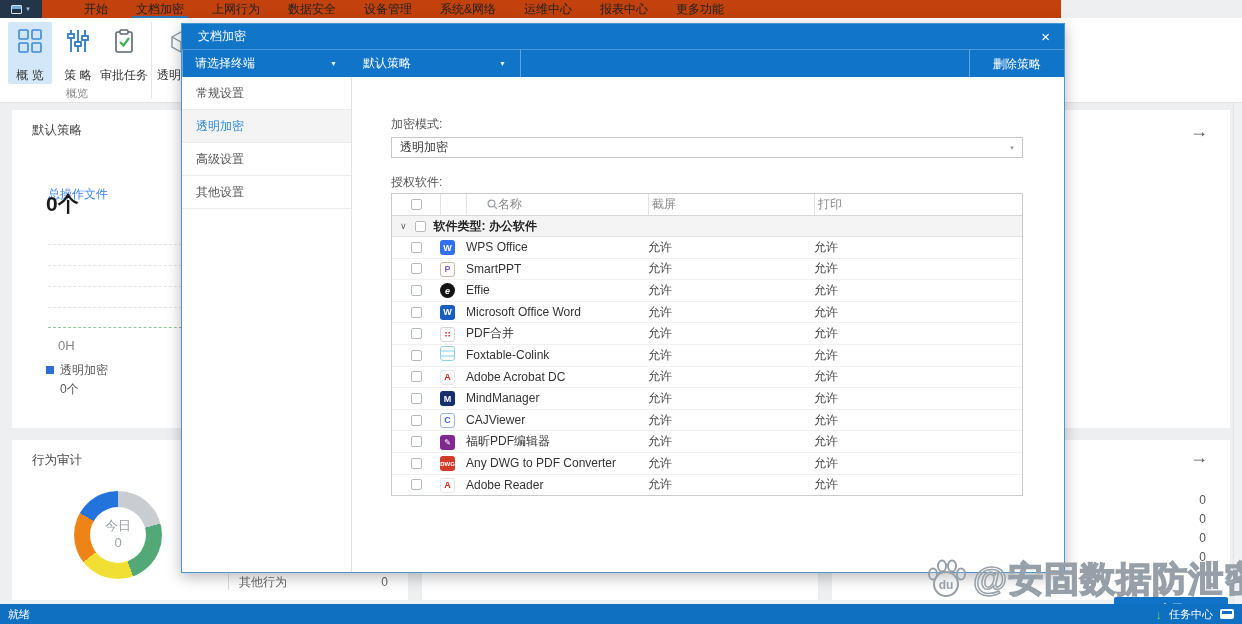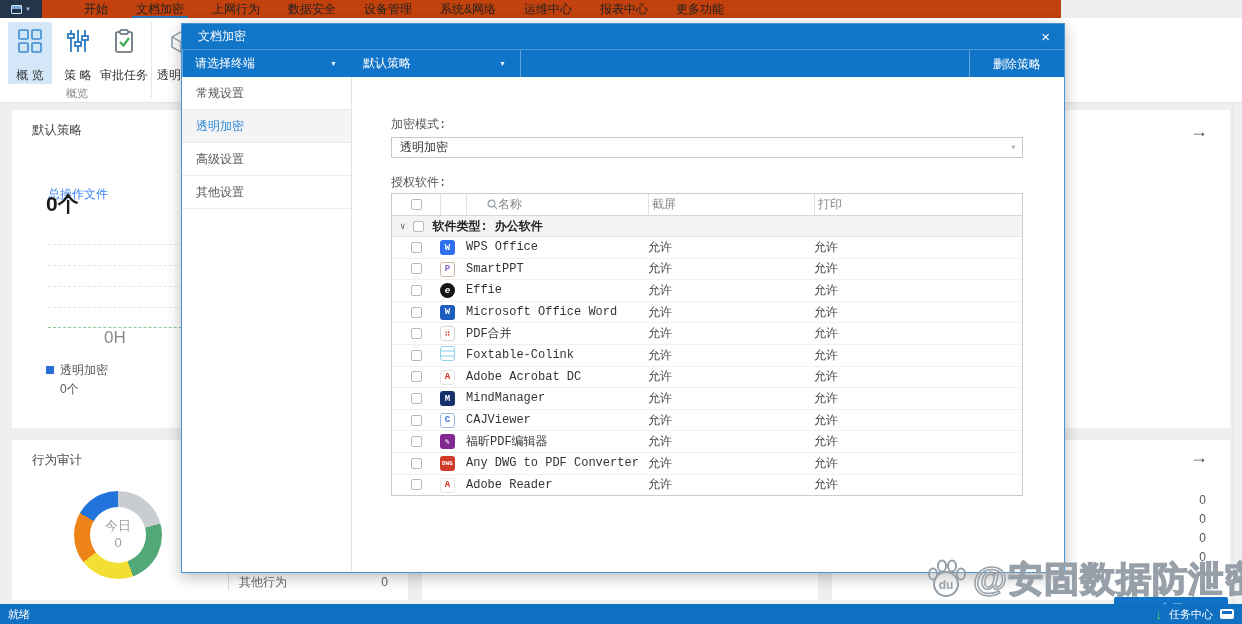--- a/index.html
+++ b/index.html
@@ -27,21 +27,21 @@
   
   .card { position:absolute; background:#fff; }
   .card-title { position:absolute; left:20px; top:12px; font-size:12.5px; color:#4a4a4a; }
   .panel-arrow { position:absolute; font-size:18px; color:#555; cursor:pointer; line-height:1; }
   #scroll-strip { left:1233px; top:103px; width:9px; height:501px; background:#f0f1f3; border-left:1px solid #e2e3e5; }
 
   #metric-label { left:36px; top:60px; color:#3b82f6;margin-top:16px; }
   #metric-value { left:34px; top:80px; font-size:21px; font-weight:bold; color:#1a1a1a; }
   #mini-chart { left:36px; top:134px; width:330px; height:84px; border-bottom:1px dashed #8fc997; }
   #mini-chart i { position:absolute; left:0; right:0; height:0; border-top:1px dashed #e4e4e4; }
-  #axis-label { left:46px; top:218px; font-size:17px; color:#888;margin-left:46px; }
+  #axis-label { left:46px; top:228px; font-size:13px; color:#888; }
   #legend-swatch { left:34px; top:256px; width:8px; height:8px; }
   #legend-label { left:48px; top:252px; color:#555; }
   #legend-value { left:48px; top:271px; color:#555; }
 
   #donut { left:62px; top:51px; width:88px; height:88px; border-radius:50%; display:flex; align-items:center; justify-content:center; }
   #donut-center { width:56px; height:56px; background:#fff; border-radius:50%; display:flex; flex-direction:column; align-items:center; justify-content:center; color:#9aa0a6; font-size:13px; line-height:1.3; }
   #partial-legend-row { left:216px; top:134px; width:164px; height:16px; border-left:1px solid #ddd; display:flex; align-items:center; }
   #partial-legend-row .pl-label { margin-left:10px; color:#666; }
   #partial-legend-row .pl-value { margin-left:auto; margin-right:4px; color:#666; }
 
@@ -60,21 +60,21 @@
   .tb-dd .dd-caret { margin-left:auto; margin-right:14px; font-size:7px; color:#e8f2fb; }
   #dd-policy { width:169px; }
   #dd-terminal { width:169px; border-left:1px solid rgba(255,255,255,.35); }
   .tb-sep { width:1px; height:28px; background:rgba(255,255,255,.35); }
   #btn-delete-policy { position:absolute; right:0; top:0; width:95px; height:28px; border-left:1px solid rgba(255,255,255,.35); display:flex; align-items:center; justify-content:center; font-size:12px; color:#fff; cursor:pointer; }
 
   #dlg-nav { position:absolute; left:0; top:53px; width:170px; bottom:0; border-right:1px solid #e2e2e2; background:#fff; }
   .nav-item { height:33px; display:flex; align-items:center; padding-left:14px; border-bottom:1px solid #ececec; color:#555; cursor:pointer; font-size:12px; }
   .nav-item.selected { background:#f4f4f4; color:#2c88d8; }
 
-  #dlg-content { position:absolute; left:170px; top:53px; right:0; bottom:0;font-family:Liberation Mono, monospace; }
+  #dlg-content { position:absolute; left:170px; top:53px; right:0; bottom:0; }
   #enc-mode-label { left:39px; top:39px; color:#555; }
   #enc-mode-select { left:39px; top:60px; width:632px; height:21px; border:1px solid #c6c8ca; background:#fff; display:flex; align-items:center; cursor:pointer; }
   #enc-mode-select .sel-text { margin-left:8px; color:#333; }
   #enc-mode-select .sel-caret { margin-left:auto; margin-right:7px; font-size:6px; color:#999; }
   #auth-label { left:39px; top:97px; color:#555; }
 
   #sw-table { left:39px; top:116px; width:632px; height:303px; border:1px solid #c9ccce; background:#fff; overflow:hidden; }
   .t-head { display:grid; grid-template-columns:48px 26px 182px 166px auto; height:22px; border-bottom:1px solid #d5d7d9; align-items:center; color:#888; }
   .t-head .hc { height:100%; display:flex; align-items:center; }
   .t-head .hc.b { border-left:1px solid #e0e1e3; }

